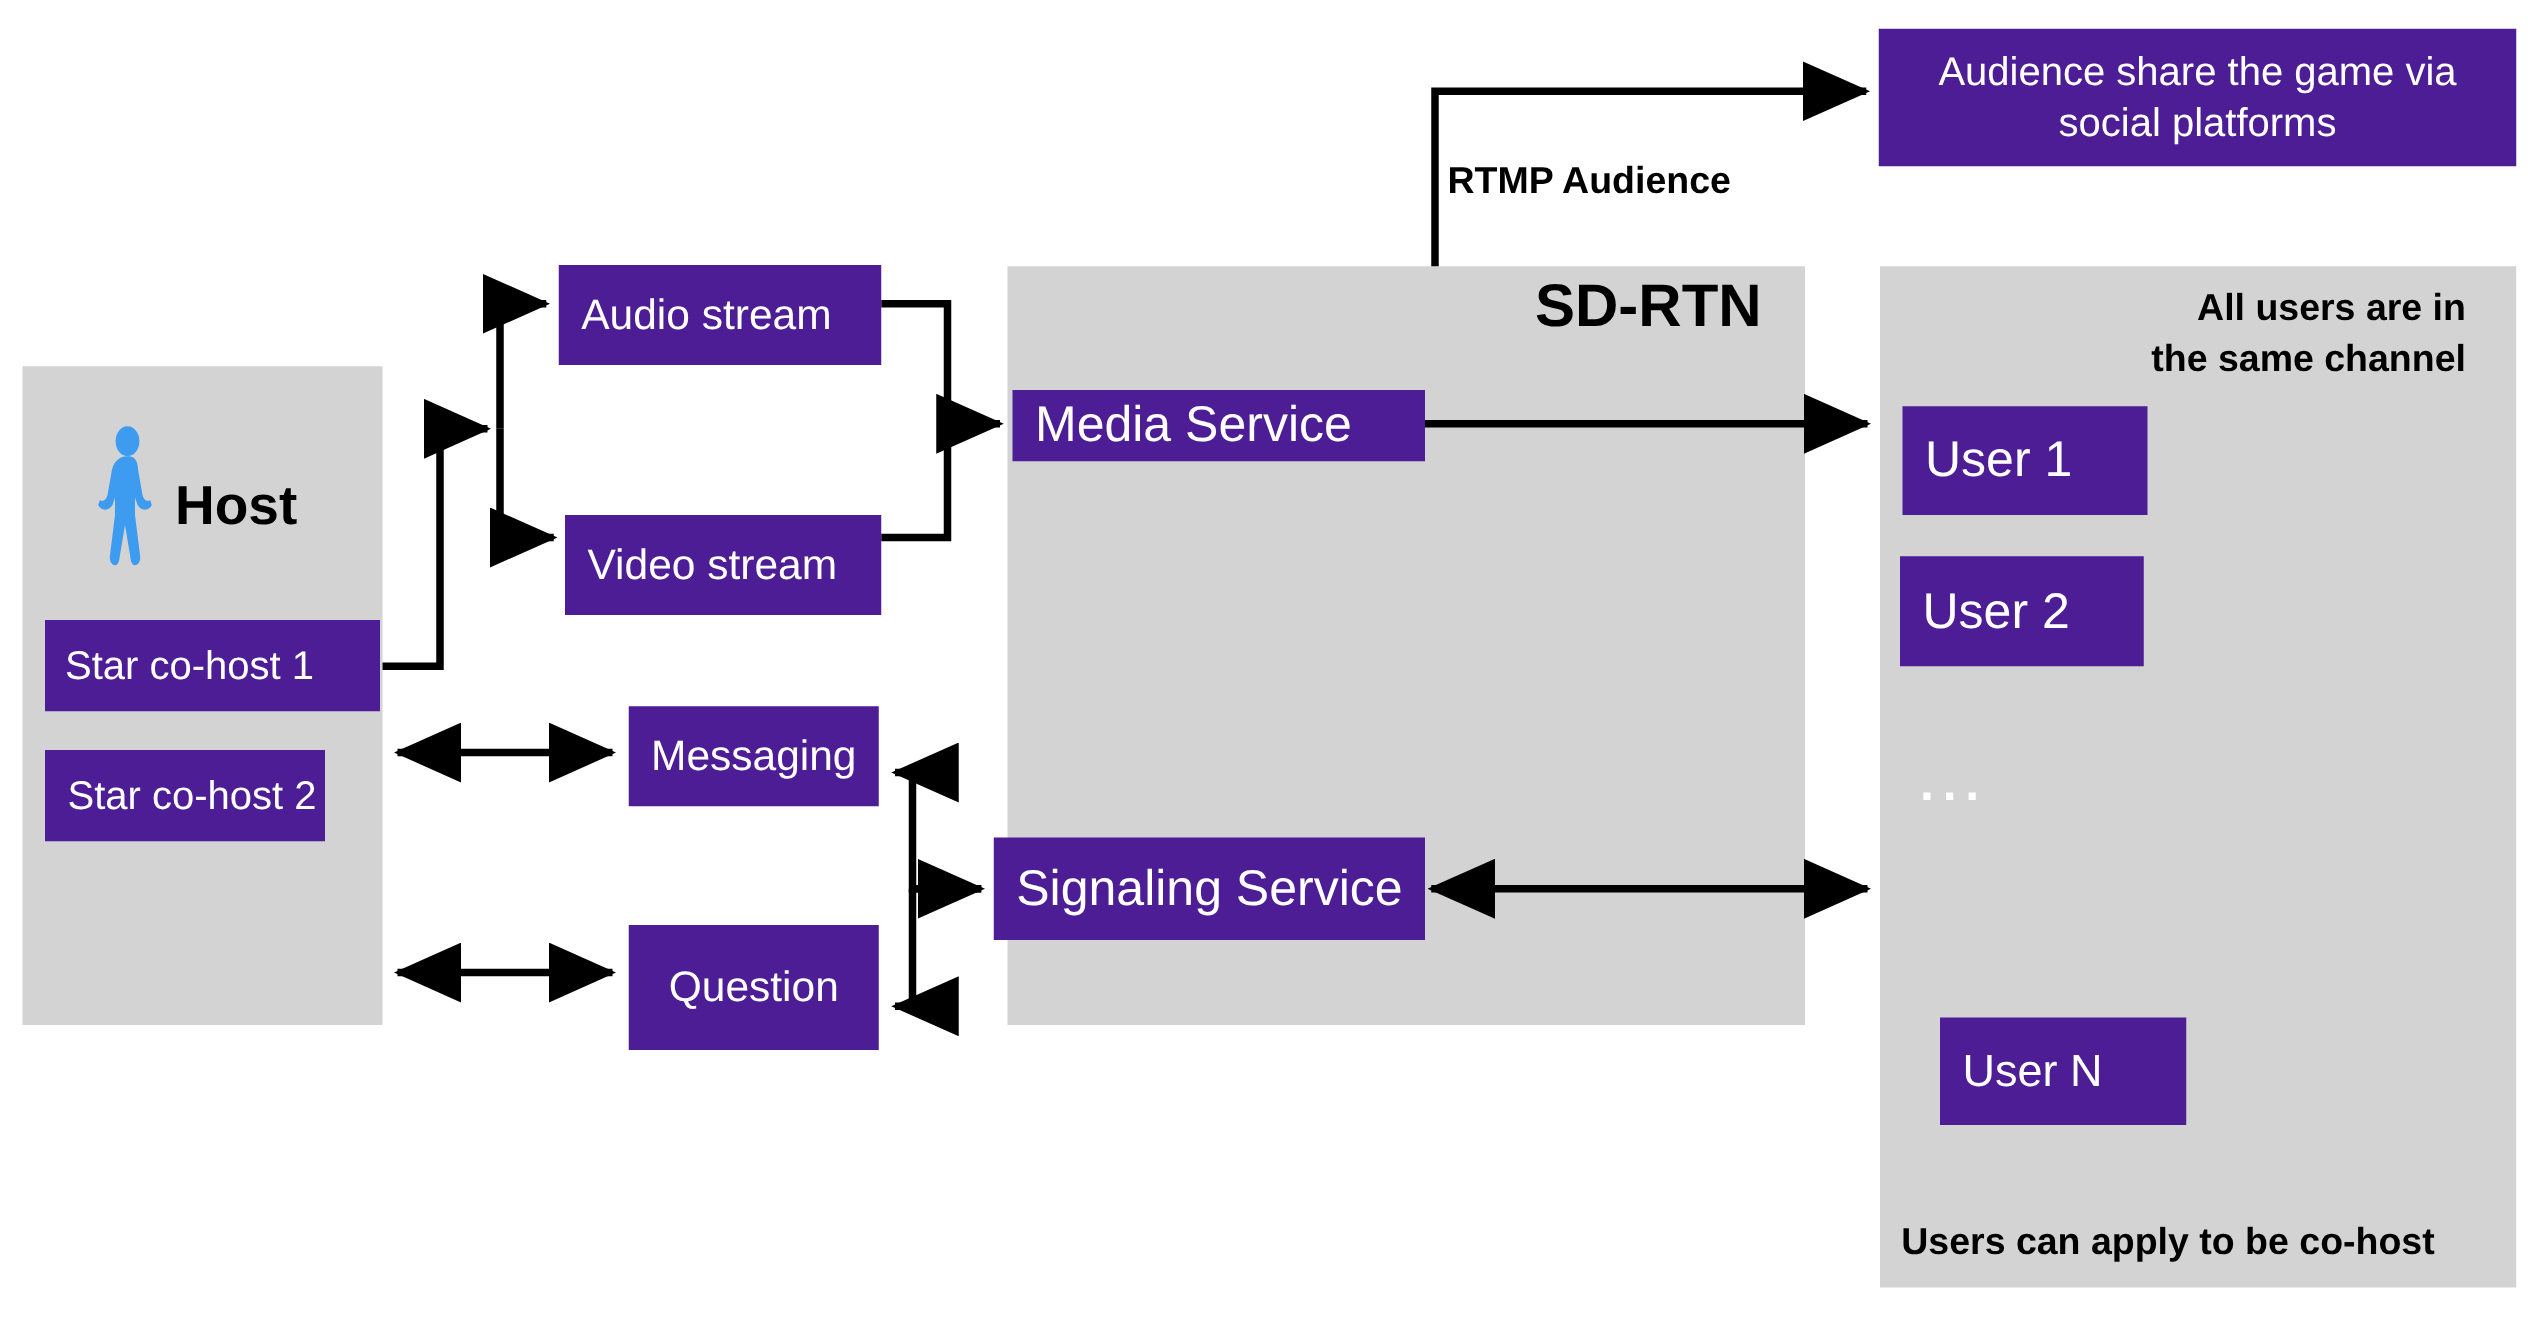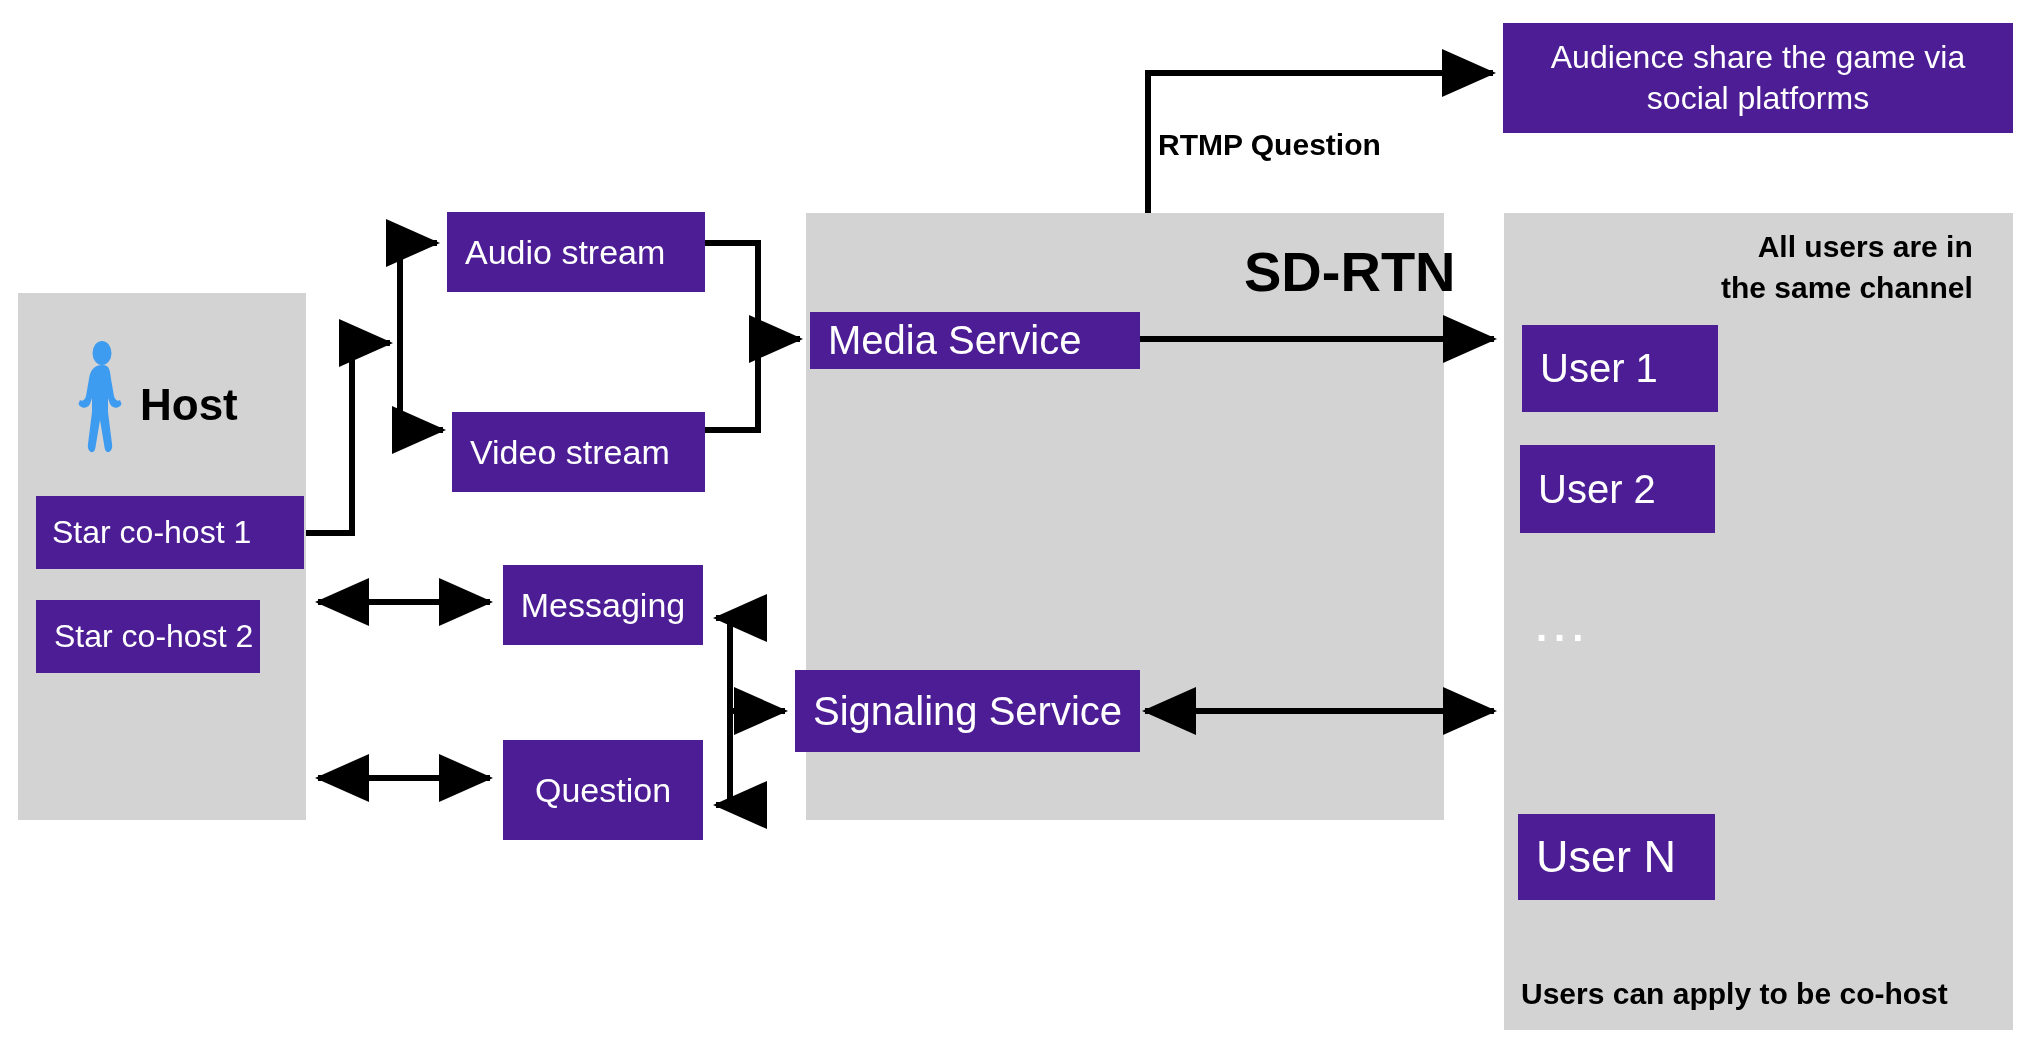--- a/index.html
+++ b/index.html
@@ -146,31 +146,31 @@
   </div>
 
   <div class="box center" style="left:503px; top:565px; width:200px; height:80px; font-size:34px;">
     <span>Messaging</span>
   </div>
 
   <div class="box center" style="left:503px; top:740px; width:200px; height:100px; font-size:34px;">
     <span>Question</span>
   </div>
 
-  <div class="label" style="left:1228px; top:239px; font-size:56px;margin-left:16px;">SD-RTN</div>
+  <div class="label" style="left:1228px; top:218px; font-size:48px;">SD-RTN</div>
 
   <div class="box left" style="left:810px; top:312px; width:330px; height:57px; font-size:40px;">
     <span>Media Service</span>
   </div>
 
   <div class="box left" style="left:795px; top:670px; width:345px; height:82px; font-size:40px;">
     <span>Signaling Service</span>
   </div>
 
-  <div class="label" style="left:1158px; top:128px; font-size:30px;">RTMP Question</div>
+  <div class="label" style="left:1158px; top:128px; font-size:30px;">RTMP Audience</div>
 
   <div class="box center" style="left:1503px; top:23px; width:510px; height:110px; font-size:32px; flex-direction:column; line-height:1.28;">
     <span>Audience share the game via</span>
     <span>social platforms</span>
   </div>
 
   <div class="label" style="left:1721px; top:227px; font-size:30px; line-height:1.35; text-align:right;">
     <div>All users are in</div>
     <div>the same channel</div>
   </div>
@@ -178,19 +178,19 @@
   <div class="box left" style="left:1522px; top:325px; width:196px; height:87px; font-size:40px;">
     <span>User 1</span>
   </div>
 
   <div class="box left" style="left:1520px; top:445px; width:195px; height:88px; font-size:40px;">
     <span>User 2</span>
   </div>
 
   <div class="ellipsis" style="left:1536px; top:605px; font-size:40px;">...</div>
 
-  <div class="box left" style="left:1518px; top:814px; width:197px; height:86px; font-size:45px;">
+  <div class="box left" style="left:1552px; top:814px; width:197px; height:86px; font-size:36px;">
     <span>User N</span>
   </div>
 
   <div class="label" style="left:1521px; top:977px; font-size:30px;">Users can apply to be co-host</div>
 
 </div>
 
 </body></html>

